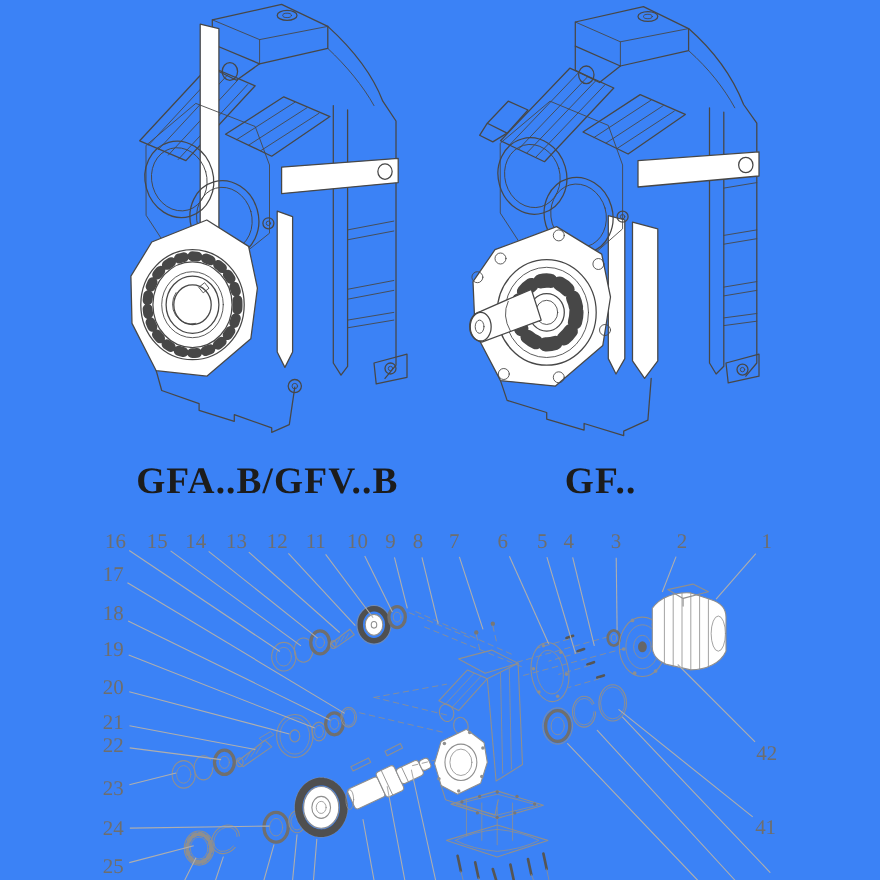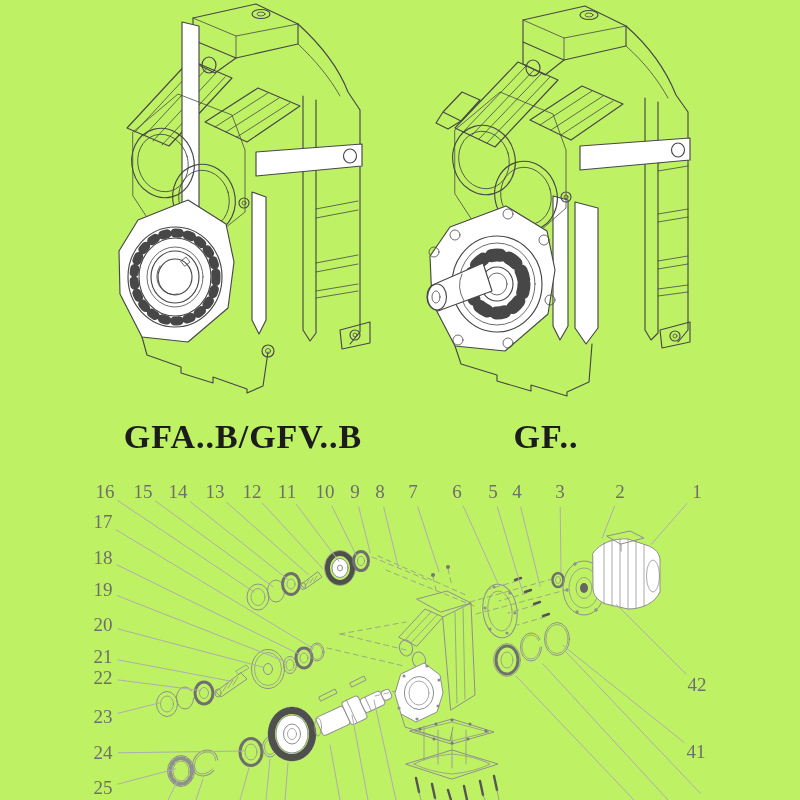--- a/index.html
+++ b/index.html
@@ -1,16 +1,16 @@
 <!DOCTYPE html>
 <html><head>
 <meta charset="utf-8">
 <style>
   html,body{margin:0;padding:0;background:#ffffff;}
-  #stage{position:relative;width:800px;height:800px;background:#bef264;overflow:hidden;
+  #stage{position:relative;width:800px;height:800px;background:#3b82f6;overflow:hidden;
          font-family:"Liberation Serif",serif;}
   svg{position:absolute;left:0;top:0;}
   .draw{fill:none;stroke:#474747;stroke-width:1.15;stroke-linejoin:round;stroke-linecap:round;}
   .thin{stroke-width:0.8;}
   .part{fill:none;stroke:#8f8f8f;stroke-width:1;stroke-linejoin:round;stroke-linecap:round;}
   .pthin{stroke-width:0.75;}
   .darkring{fill:none;stroke:#6f6f6f;stroke-width:3;}
   .darkrim{fill:none;stroke:#4f4f4f;}
   .wf{fill:#ffffff;}
   .dash{stroke-dasharray:5 4;}

